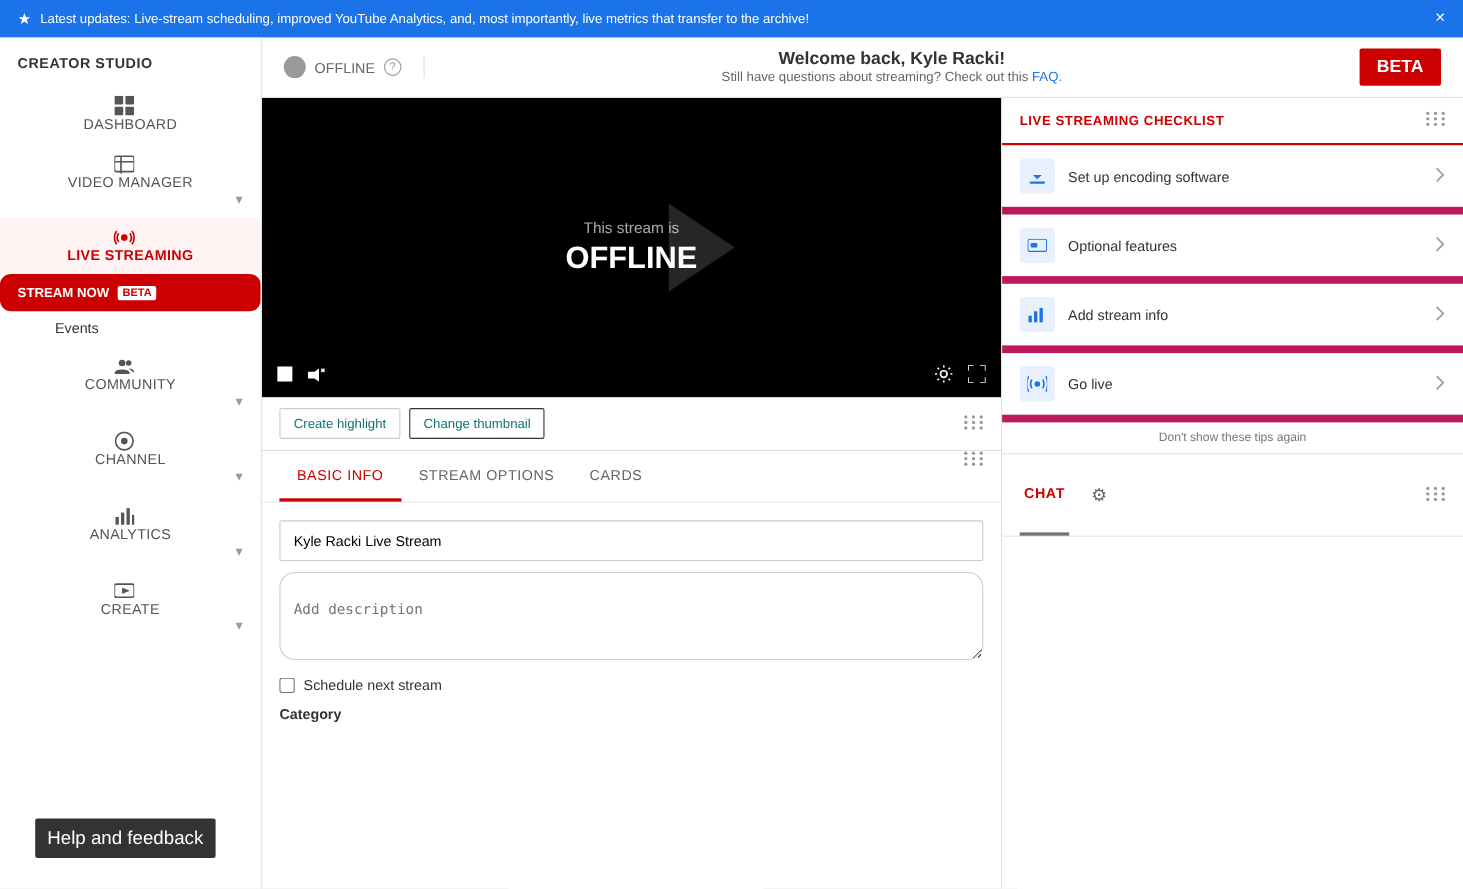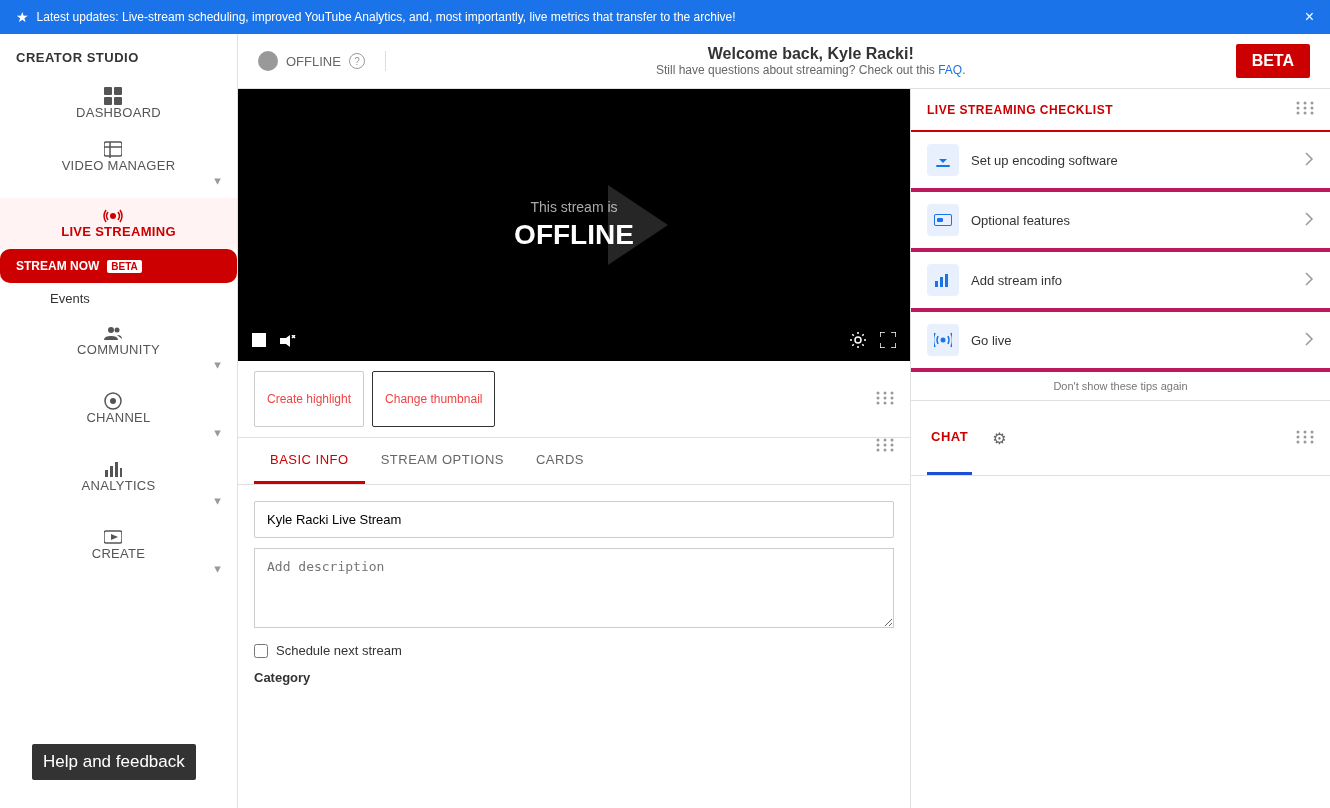--- a/index.html
+++ b/index.html
@@ -150,25 +150,25 @@
       padding: 10px 16px;
       display: flex;
       align-items: center;
       gap: 8px;
       border-bottom: 1px solid #e0e0e0;
       flex-shrink: 0;
     }
     .btn-outline {
       border: 1px solid #ccc;
       background: #fff;
-      padding: 20px 12px;
+      padding: 6px 12px;
       font-size: 12px;
       cursor: pointer;
       border-radius: 2px;
-      color: #ef4444;
+      color: #0f766e;
     }
     .dots-icon { margin-left: auto; color: #999; cursor: pointer; }
 
     
     .tabs-bar {
       background: #fff;
       padding: 0 16px;
       display: flex;
       align-items: flex-start;
       border-bottom: 1px solid #e0e0e0;
@@ -198,23 +198,23 @@
       border: 1px solid #ccc;
       padding: 10px 12px;
       font-size: 13px;
       border-radius: 2px;
       margin-bottom: 10px;
       outline: none;
     }
     .form-textarea {
       width: 100%;
       border: 1px solid #ccc;
-      padding: 10px 12px;
+      padding: 26px 12px;
       font-size: 13px;
-      border-radius: 0;
+      border-radius: 14px;
       height: 80px;
       resize: vertical;
       outline: none;
       margin-bottom: 12px;
     }
     .checkbox-row { display: flex; align-items: center; gap: 8px; margin-bottom: 12px; font-size: 13px; }
     .checkbox-row input[type=checkbox] { width: 14px; height: 14px; }
     .category-label { font-size: 13px; font-weight: bold; color: #333; }
 
     
@@ -233,21 +233,21 @@
       justify-content: space-between;
       border-bottom: 2px solid #cc0000;
     }
     .checklist-title { color: #cc0000; font-size: 12px; font-weight: bold; letter-spacing: 0.5px; text-transform: uppercase; }
     .checklist-dots { color: #999; cursor: pointer; }
 
     .checklist-item {
       display: flex;
       align-items: center;
       padding: 12px 16px;
-      border-bottom: 4px solid #be185d;
+      border-bottom: 7px solid #be185d;
       cursor: pointer;
     }
     .checklist-icon { width: 32px; height: 32px; border-radius: 4px; display: flex; align-items: center; justify-content: center; margin-right: 12px; flex-shrink: 0; font-size: 16px; }
     .checklist-icon.blue { background: #e8f0fe; color: #1a73e8; }
     .checklist-text { flex: 1; font-size: 13px; color: #333; }
     .checklist-chevron { color: #999; }
 
     .dont-show { text-align: center; padding: 8px; font-size: 11px; color: #777; cursor: pointer; border-bottom: 1px solid #e0e0e0; }
 
     
@@ -256,21 +256,21 @@
       display: flex;
       align-items: center;
       border-bottom: 1px solid #e0e0e0;
     }
     .chat-tab {
       padding: 28px 4px;
       margin-right: 16px;
       font-size: 13px;
       font-weight: bold;
       color: #cc0000;
-      border-bottom: 3px solid #1d4ed8;
+      border-bottom: 3px solid #737373;
       cursor: pointer;
       text-transform: uppercase;
       letter-spacing: 0.5px;
     }
     .chat-gear { color: #666; cursor: pointer; font-size: 16px; padding: 12px 4px; }
     .chat-dots { margin-left: auto; color: #999; cursor: pointer; }
     .chat-area { flex: 1; background: #fff; }
 
     
     .stream-now-btn {

